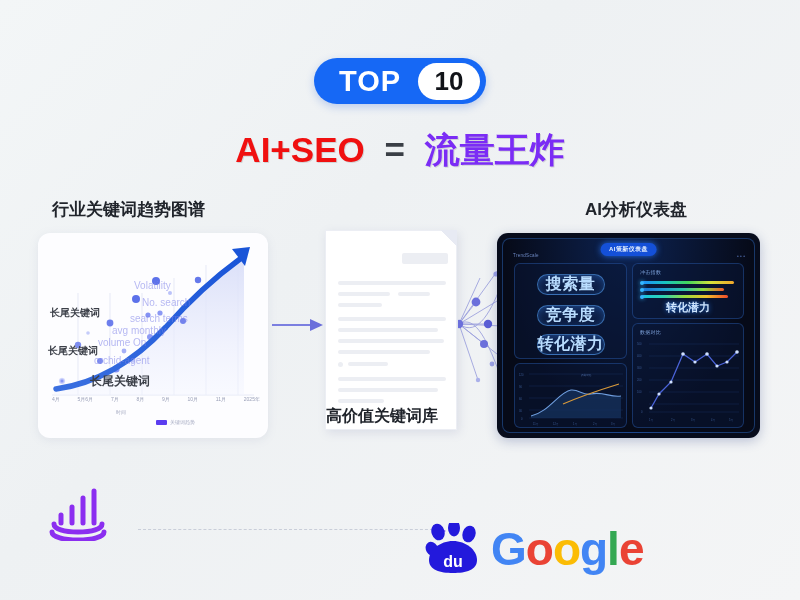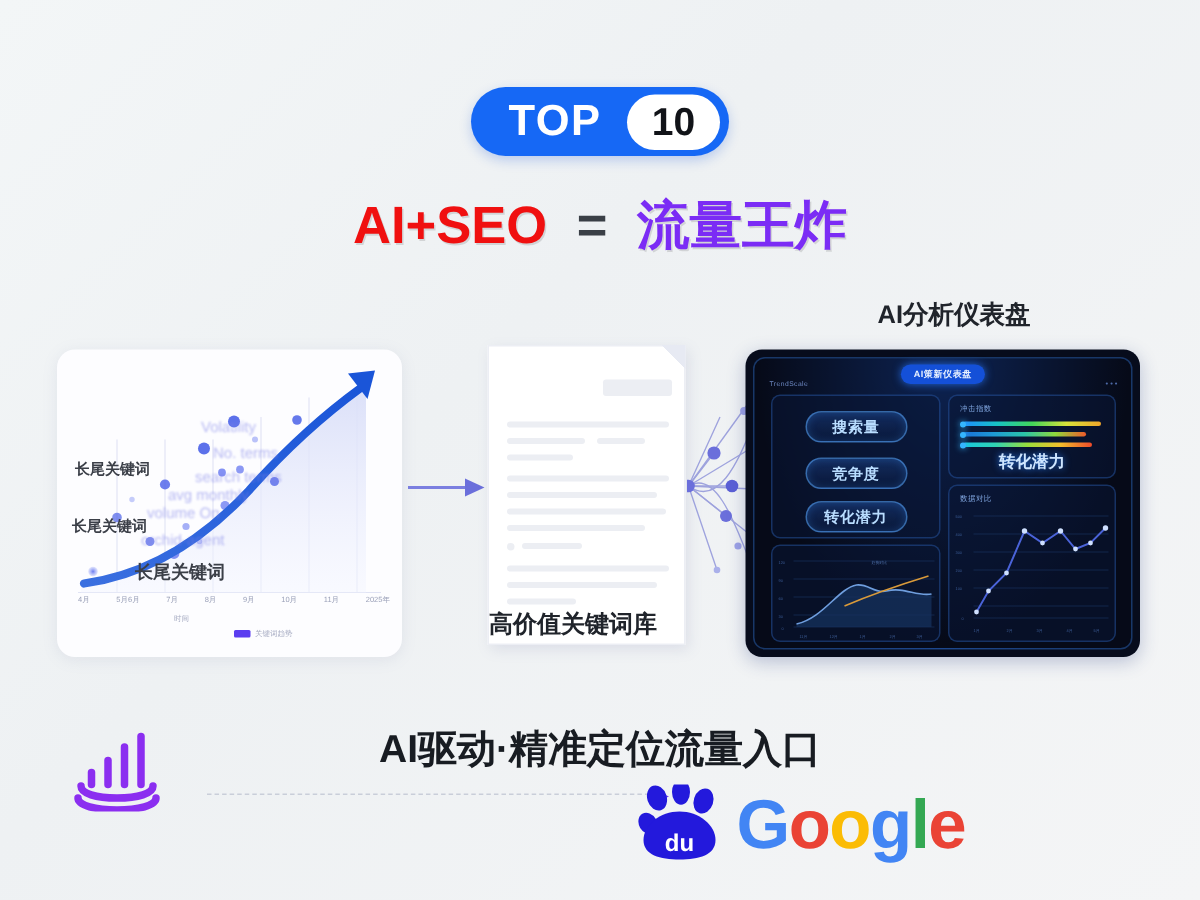--- a/index.html
+++ b/index.html
@@ -139,21 +139,21 @@
   .p-left-bot  { left: 11px;  top: 124px; width: 113px; height: 65px; }
   .p-right-top { left: 129px; top: 24px;  width: 112px; height: 56px; }
   .p-right-bot { left: 129px; top: 84px;  width: 112px; height: 105px; }
 
   .pill {
     position: absolute; left: 50%; transform: translateX(-50%);
     width: 68px; height: 21px;
     border: 1px solid rgba(90,170,255,.55);
     border-radius: 11px;
     background: linear-gradient(180deg, rgba(22,50,105,.8), rgba(10,24,58,.8));
-    color: #b9ddff; font-size: 10px; font-weight: bold;
+    color: #b9ddff; font-size: 16px; font-weight: bold;
     display: flex; align-items: center; justify-content: center;
     white-space: nowrap; letter-spacing: .5px;
     box-shadow: inset 0 0 6px rgba(60,150,255,.25);
   }
   .pill-1 { top: 10px; }
   .pill-2 { top: 41px; }
   .pill-3 { top: 70px; }
 
   .ptitle { position: absolute; left: 7px; top: 5px; font-size: 5px; color: #7fa4dd; letter-spacing: .3px; white-space: nowrap; }
   .gbar { position: absolute; height: 3px; border-radius: 2px; }
@@ -195,20 +195,21 @@
     <span class="top-badge-text">TOP</span>
     <span class="top-badge-num">10</span>
   </div>
 
   <div class="headline">
     <span class="hl-red">AI+SEO</span>
     <span class="hl-eq">=</span>
     <span class="hl-purple">流量王炸</span>
   </div>
 
+  <div class="cap cap-left">行业关键词趋势图谱</div>
   <div class="cap cap-right">AI分析仪表盘</div>
 
   <div class="chart-card">
     <svg class="chart-plot" viewBox="0 0 230 205">
       <defs>
         <linearGradient id="areaFill" x1="0" y1="0" x2="0" y2="1">
           <stop offset="0%" stop-color="#d9def8" stop-opacity="0.95"></stop>
           <stop offset="100%" stop-color="#f4f6ff" stop-opacity="0.5"></stop>
         </linearGradient>
         <linearGradient id="arrowGrad" x1="0" y1="1" x2="1" y2="0">
@@ -253,21 +254,21 @@
       </g>
 
       <path d="M18,156 C62,150 98,126 128,94 C152,67 176,45 202,26" stroke="url(#arrowGrad)" stroke-width="5.5" fill="none" stroke-linecap="round"></path>
       <path d="M194,16 L212,14 L207,33 Z" fill="#1a55d8"></path>
     </svg>
 
     <div class="kw-label" style="left:12px; top:73px;">长尾关键词</div>
     <div class="kw-label" style="left:10px; top:111px;">长尾关键词</div>
     <div class="kw-label" style="left:52px; top:140px; font-size:12px;">长尾关键词</div>
     <div class="kw-label kw-blur" style="left:96px; top:47px;">Volatility</div>
-    <div class="kw-label kw-blur" style="left:104px; top:64px;">No. terms</div>
+    <div class="kw-label kw-blur" style="left:104px; top:64px;">No. search</div>
     <div class="kw-label kw-blur" style="left:92px; top:80px;text-align:right;">search terms</div>
     <div class="kw-label kw-blur" style="left:74px; top:92px;text-align:right;">avg monthly</div>
     <div class="kw-label kw-blur" style="left:60px; top:104px;">volume On</div>
     <div class="kw-label kw-blur" style="left:56px; top:122px;">orchid-agent</div>
 
     <div class="tick-row">
       <span class="tick">4月</span>
       <span class="tick">5月6月</span>
       <span class="tick">7月</span>
       <span class="tick">8月</span>
@@ -430,21 +431,20 @@
     <g fill="none" stroke="#8b2ef0" stroke-width="5" stroke-linecap="round" stroke-linejoin="round">
       <line x1="13" y1="32" x2="13" y2="40"></line>
       <line x1="24" y1="24" x2="24" y2="40"></line>
       <line x1="35" y1="15" x2="35" y2="40"></line>
       <line x1="46" y1="8" x2="46" y2="40"></line>
       <path d="M6,41 C6,46 16,49 30,49 C44,49 54,46 54,41"></path>
       <path d="M4,49 C4,54 16,57 30,57 C44,57 56,54 56,49"></path>
     </g>
   </svg>
 
-  <div class="bottom-title">AI驱动·精准定位流量入口</div>
 
   <div class="dash-line"></div>
   <svg class="dash-arrow" width="16" height="14" viewBox="0 0 16 14">
     <path d="M2,2 L14,7 L2,12 Z" fill="#6b3ef0"></path>
   </svg>
 
   <div class="logos">
 
     <div class="baidu-wrap">
       <svg width="56" height="52" viewBox="0 0 56 52">

